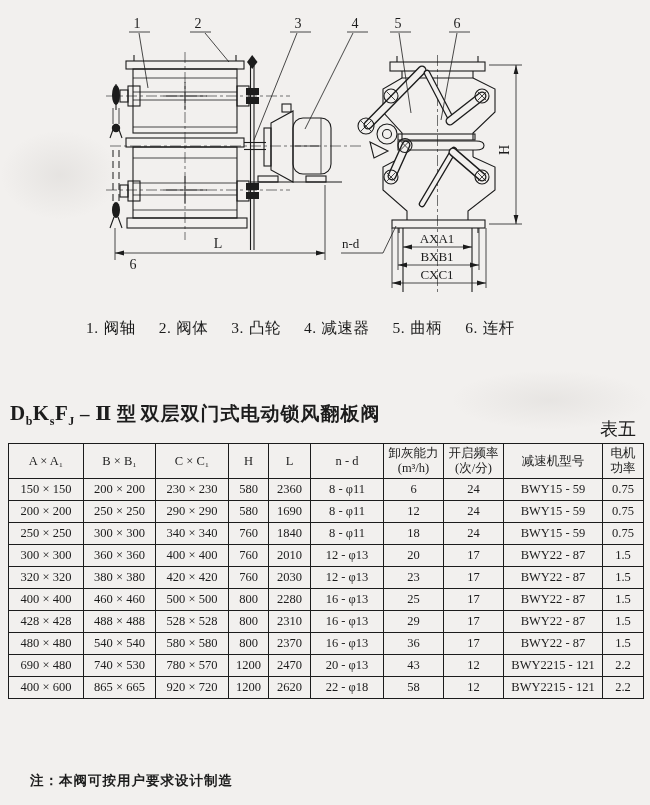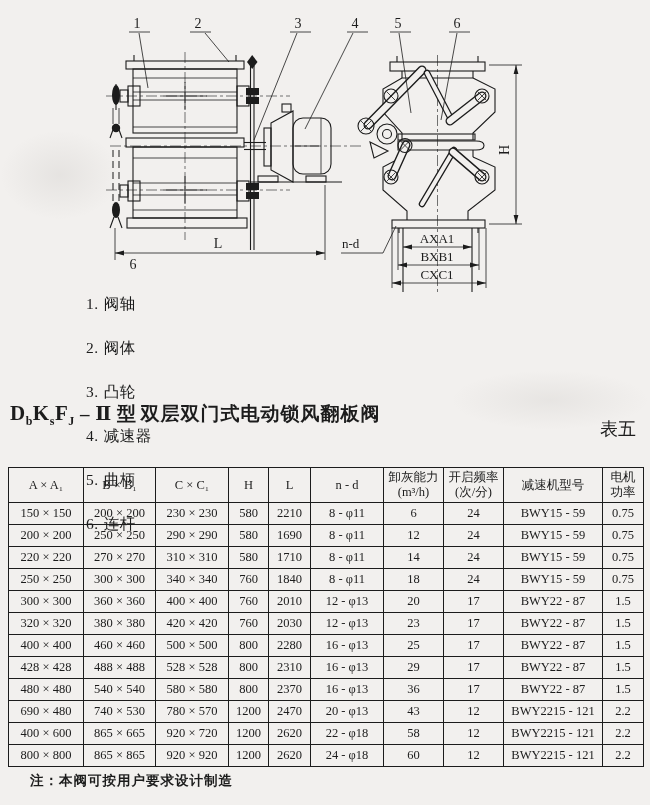--- a/index.html
+++ b/index.html
@@ -29,37 +29,37 @@
   #drawing .fill{fill:var(--ink);stroke:none;}
   #drawing .rod-o{stroke:var(--ink);stroke-width:9;stroke-linecap:round;fill:none;}
   #drawing .rod-i{stroke:var(--paper);stroke-width:6.2;stroke-linecap:round;fill:none;}
   #drawing .rod-o2{stroke:var(--ink);stroke-width:6.5;stroke-linecap:round;fill:none;}
   #drawing .rod-i2{stroke:var(--paper);stroke-width:4;stroke-linecap:round;fill:none;}
   #drawing text{font-family:"Liberation Serif","DejaVu Serif",serif;fill:var(--ink);}
   #drawing .num{font-size:14px;}
   #drawing .dim{font-size:13px;}
 
   .legend{
-    position:absolute;left:86px;top:294px;
+    position:absolute;left:86px;top:318px;
     display:flex;gap:23px;
-    font-size:15.5px;white-space:nowrap;flex-direction:column;
+    font-size:15.5px;white-space:nowrap;
   }
   .legend .item span{letter-spacing:.5px;}
   .legend .n{margin-right:5px;}
 
   .title-row{position:absolute;left:10px;top:401px;height:30px;white-space:nowrap;}
   .model{font-size:21px;font-weight:bold;letter-spacing:.5px;}
   .model sub{font-size:12px;font-weight:bold;}
   .model-suffix{font-size:19px;font-weight:bold;text-align:right;}
   .valve-name{font-size:19px;font-weight:bold;letter-spacing:1px;}
   .table-tag{position:absolute;right:14px;top:417px;font-size:18px;}
 
   table.spec{
     position:absolute;left:8px;top:443px;
-    width:635px;border-collapse:collapse;table-layout:fixed;margin-top:24px;
+    width:635px;border-collapse:collapse;table-layout:fixed;
   }
   table.spec,
   table.spec th, table.spec td{border:1px solid #1c1c1c;}
   table.spec{border:1.6px solid #1c1c1c;}
   table.spec th{
     height:34px;font-weight:normal;font-size:12.5px;
     padding:0;line-height:1.2;text-align:center;vertical-align:middle;
   }
   table.spec td{
     height:21px;font-size:12.5px;padding:0;text-align:center;vertical-align:middle;
@@ -375,52 +375,40 @@
           <span class="h2line">功率</span>
         </th>
     </tr>
   </thead>
   <tbody>
       <tr>
         <td>150 × 150</td>
         <td>200 × 200</td>
         <td>230 × 230</td>
         <td>580</td>
-        <td>2210</td>
+        <td>2360</td>
         <td>8 - φ11</td>
         <td>6</td>
         <td>24</td>
         <td>BWY15 - 59</td>
         <td>0.75</td>
       </tr>
       <tr>
         <td>200 × 200</td>
         <td>250 × 250</td>
         <td>290 × 290</td>
         <td>580</td>
         <td>1690</td>
         <td>8 - φ11</td>
         <td>12</td>
         <td>24</td>
         <td>BWY15 - 59</td>
         <td>0.75</td>
       </tr>
       <tr>
-        <td>220 × 220</td>
-        <td>270 × 270</td>
-        <td>310 × 310</td>
-        <td>580</td>
-        <td>1710</td>
-        <td>8 - φ11</td>
-        <td>14</td>
-        <td>24</td>
-        <td>BWY15 - 59</td>
-        <td>0.75</td>
-      </tr>
-      <tr>
         <td>250 × 250</td>
         <td>300 × 300</td>
         <td>340 × 340</td>
         <td>760</td>
         <td>1840</td>
         <td>8 - φ11</td>
         <td>18</td>
         <td>24</td>
         <td>BWY15 - 59</td>
         <td>0.75</td>
@@ -502,28 +490,16 @@
         <td>865 × 665</td>
         <td>920 × 720</td>
         <td>1200</td>
         <td>2620</td>
         <td>22 - φ18</td>
         <td>58</td>
         <td>12</td>
         <td>BWY2215 - 121</td>
         <td>2.2</td>
       </tr>
-      <tr>
-        <td>800 × 800</td>
-        <td>865 × 865</td>
-        <td>920 × 920</td>
-        <td>1200</td>
-        <td>2620</td>
-        <td>24 - φ18</td>
-        <td>60</td>
-        <td>12</td>
-        <td>BWY2215 - 121</td>
-        <td>2.2</td>
-      </tr>
     </tbody>
 </table>
 
 <div class="note">注：本阀可按用户要求设计制造</div>
 
 </body></html>

